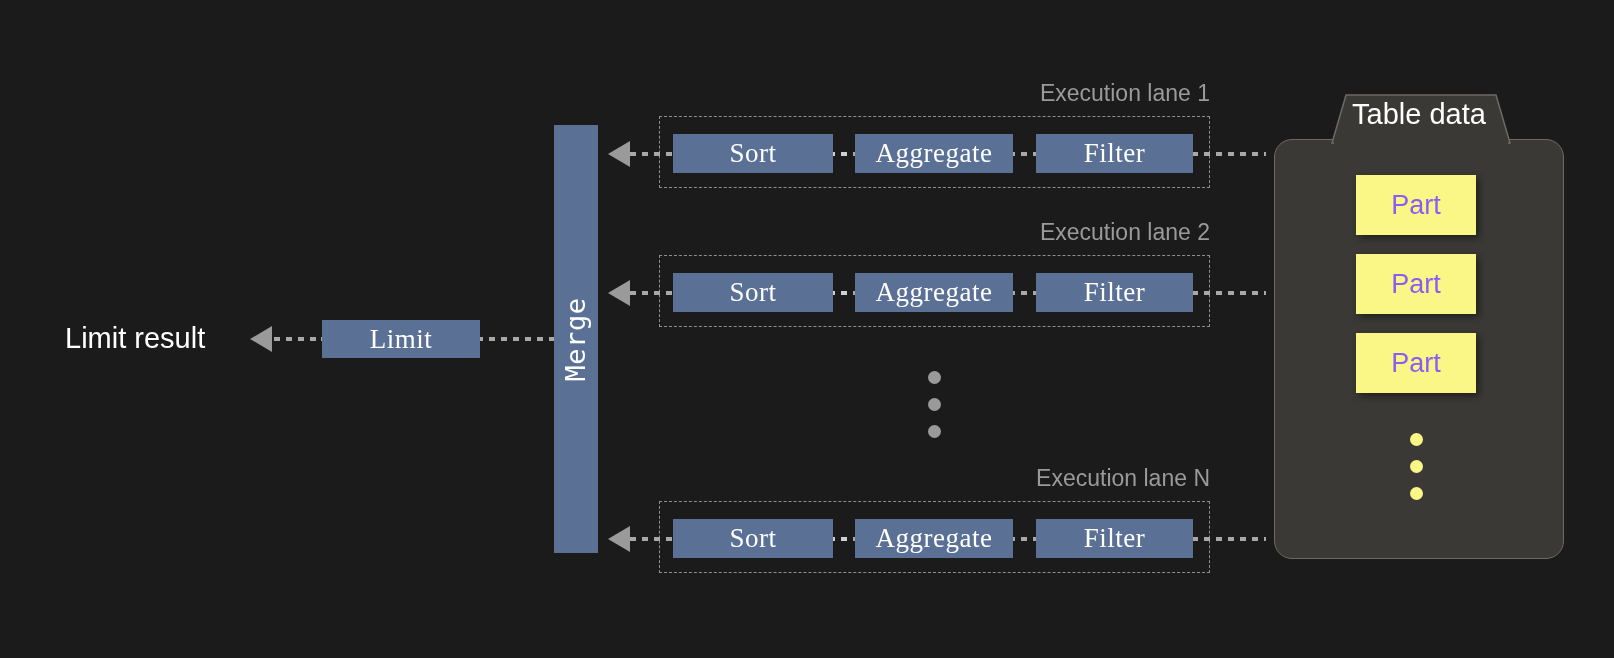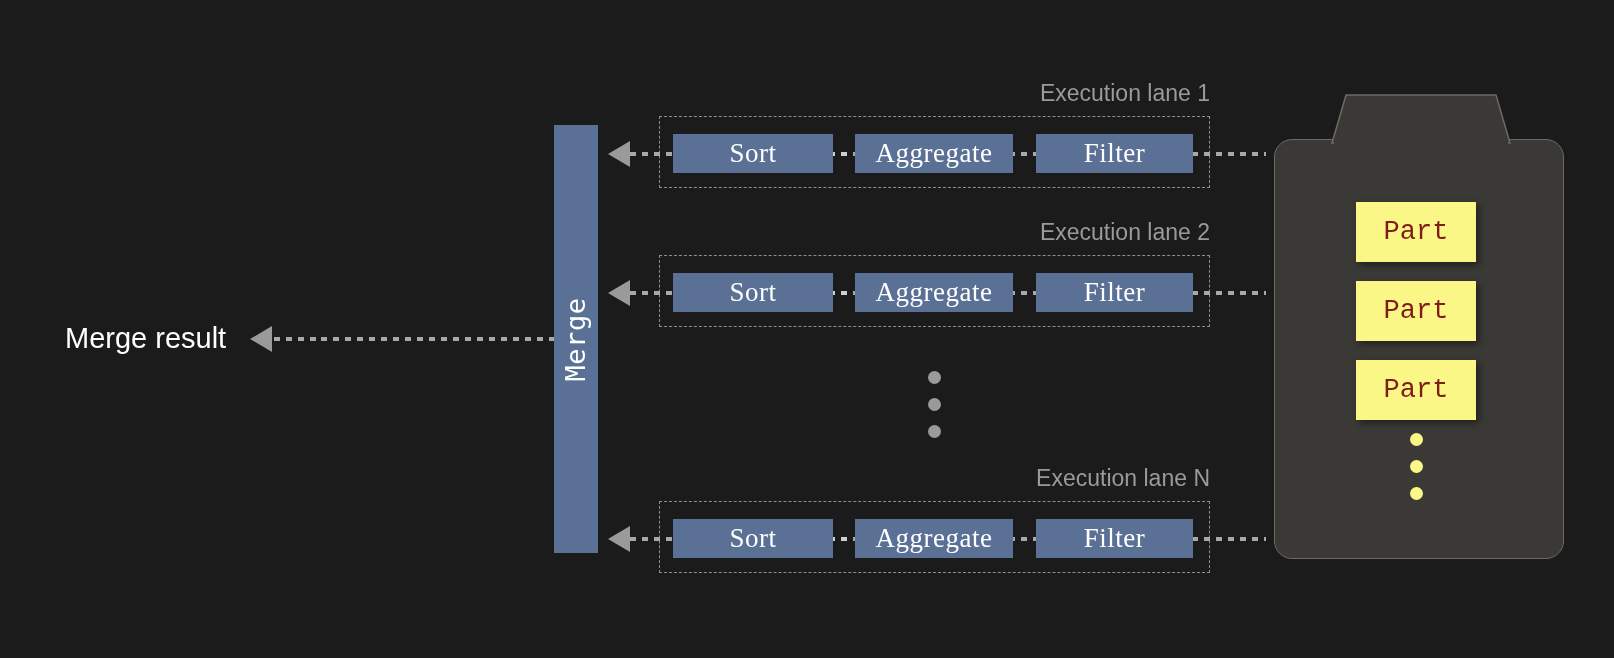--- a/index.html
+++ b/index.html
@@ -143,43 +143,43 @@
     color: #ffffff;
     font-size: 29px;
     font-family: "Liberation Sans", sans-serif;
     line-height: 1;
   }
 
   
   .part-box {
     position: absolute;
     background: #fbf787;
-    color: #7f1d1d;
-    font-family: Liberation Mono, monospace;
+    color: #8b5cf6;
+    font-family: Liberation Sans, sans-serif;
     font-size: 27px;
     display: flex;
     align-items: center;
     justify-content: center;
     box-shadow: 3px 3px 7px rgba(0,0,0,0.45);
-    margin-top: 27px;
   }
 </style>
 </head>
 <body>
 
 <div id="canvas">
 
-  <div class="label-white" style="left:65px; top:324px;">Merge result</div>
+  <div class="label-white" style="left:65px; top:324px;">Limit result</div>
 
   <div class="arrow-left" style="left:250px; top:326px;"></div>
 
   <div class="dotline" style="left:274px; top:337px; width:47px;"></div>
 
   <div class="dotline" style="left:321px; top:337px; width:233px;"></div>
 
+  <div class="op-box" style="left:322px; top:320px; width:158px; height:38px;">Limit</div>
 
   <div id="merge-bar">
     <span class="merge-text">Merge</span>
   </div>
 
   <div class="label-gray" style="left:660px; top:82px; width:550px;">Execution lane 1</div>
 
   <div class="lane-box" style="left:659px; top:116px; width:551px; height:72px;"></div>
 
   <div class="arrow-left" style="left:608px; top:141px;"></div>
@@ -231,20 +231,21 @@
 
     <div id="table-data-body"></div>
 
     <div id="table-data-tab">
       <svg width="238" height="50" viewBox="0 0 238 50">
         <path d="M 30 49 L 44 1 L 194 1 L 208 49 Z" fill="#3b3936" stroke="#6d6a66" stroke-width="1.5"></path>
         <rect x="32" y="44" width="174" height="8" fill="#3b3936"></rect>
       </svg>
     </div>
 
+    <div id="table-data-title">Table data</div>
 
     <div class="part-box" style="left:82px; top:81px; width:120px; height:60px;">Part</div>
     <div class="part-box" style="left:82px; top:160px; width:120px; height:60px;">Part</div>
     <div class="part-box" style="left:82px; top:239px; width:120px; height:60px;">Part</div>
 
     <div class="dot yellow" style="left:136px; top:339px; width:13px; height:13px;"></div>
     <div class="dot yellow" style="left:136px; top:366px; width:13px; height:13px;"></div>
     <div class="dot yellow" style="left:136px; top:393px; width:13px; height:13px;"></div>
   </div>
 

